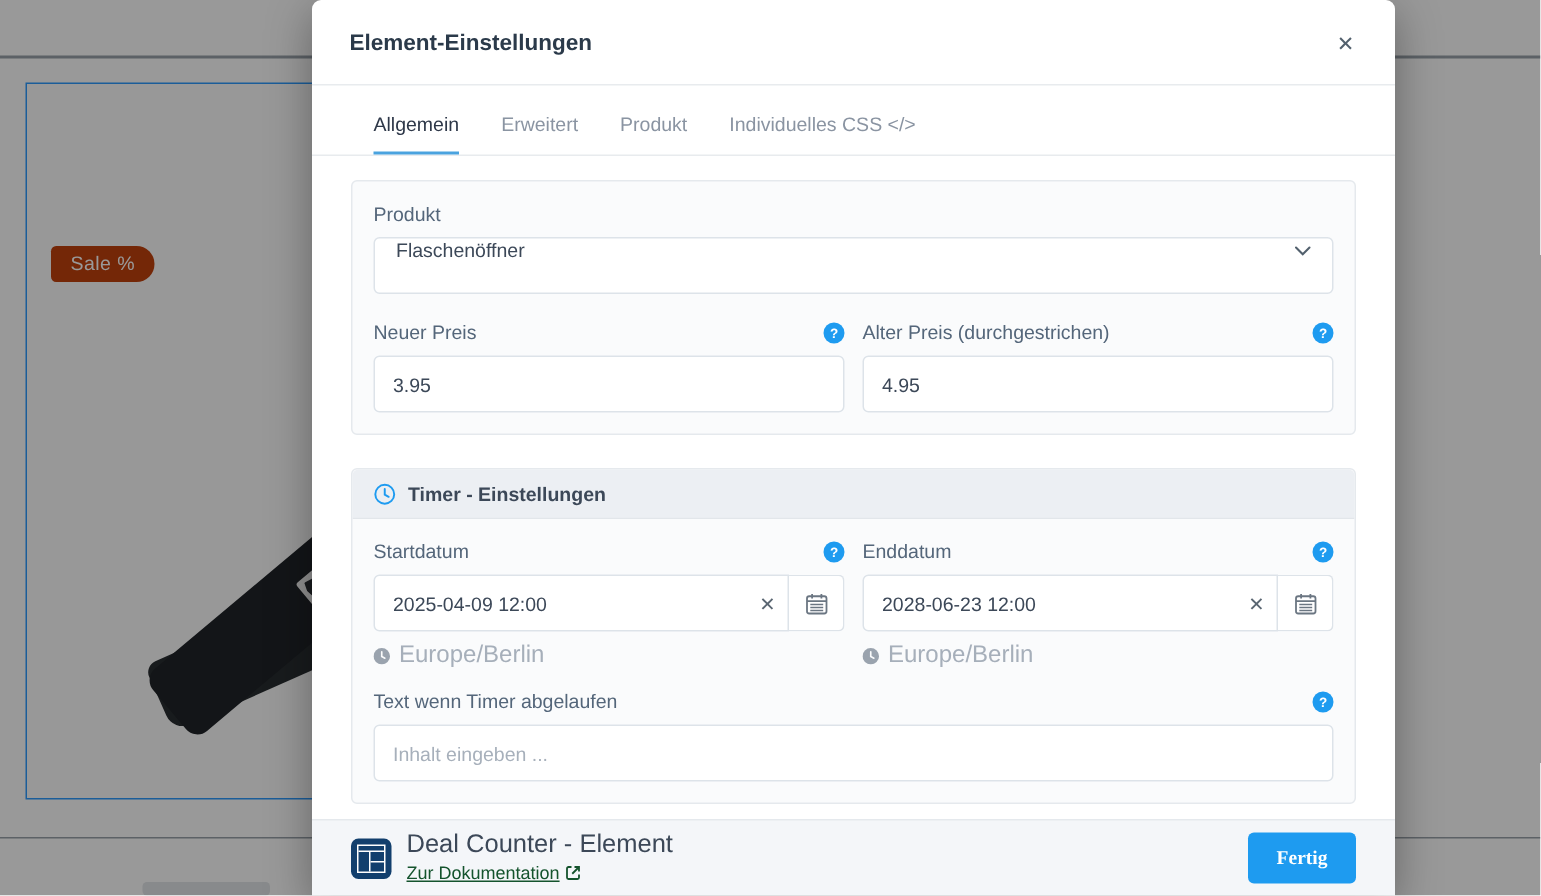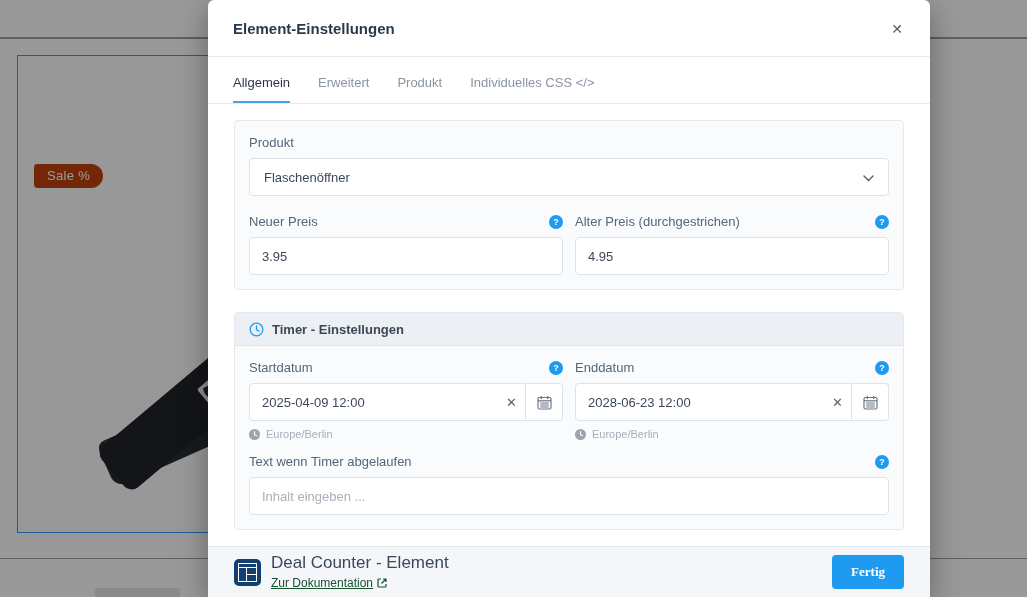--- a/index.html
+++ b/index.html
@@ -28,47 +28,47 @@
   .overlay { position:absolute; inset:0; background:rgba(0,0,0,.40); }
 
   
   .modal { position:absolute; left:208px; top:0; width:722px; height:597px; background:#fff; border-radius:6px 6px 0 0; box-shadow:0 8px 30px rgba(0,0,0,.35); display:flex; flex-direction:column; }
   .modal-header { position:relative; height:57px; flex:0 0 auto; border-bottom:1px solid #e8ebee; display:flex; align-items:center; padding:0 25px; }
   .modal-title { font-size:15px; font-weight:bold; color:#2b3a4a; }
   .modal-close { position:absolute; right:22px; top:18px; width:22px; height:22px; border:none; background:none; color:#52606d; font-size:14px; cursor:pointer; line-height:22px; }
 
   .tabbar { flex:0 0 auto; padding:18px 25px 0; border-bottom:1px solid #e8ebee; display:flex; }
   .tab { font-size:13px; color:#8a94a2; padding:0 0 11px; margin-right:28px; cursor:pointer; border-bottom:2px solid transparent; }
-  .tab.active { color:#2d3748; border-bottom-color:#4aa3df; }
+  .tab.active { color:#2d3748; border-bottom-color:#4aa3df;margin-left:16px; }
 
   .modal-body { flex:1 1 auto; padding:16px 26px 0; overflow:hidden; }
   .panel { border:1px solid #e5e9ed; border-radius:4px; background:#fafbfc; }
   .panel-pad { padding:14px; }
   .panel + .panel { margin-top:22px; }
 
   .field-label-row { display:flex; align-items:center; justify-content:space-between; margin-bottom:8px; }
   .field-label { font-size:13px; color:#54667a; }
   .help-icon { width:14px; height:14px; border-radius:50%; background:#1e9bf0; color:#fff; font-size:9px; font-weight:bold; display:flex; align-items:center; justify-content:center; cursor:pointer; }
 
-  .select { height:38px; background:#fff; border:1px solid #dde3e9; border-radius:4px; display:flex; align-items:center; justify-content:space-between; padding:0 14px; font-size:13px; color:#3c4858; cursor:pointer; margin-bottom:18px; }
+  .select { height:38px; background:#fff; border:1px solid #dde3e9; border-radius:4px; display:flex; justify-content:space-between; padding:0 14px; font-size:13px; color:#3c4858; cursor:pointer; margin-bottom:18px; }
   .chev { color:#52606d; }
 
   .two-col { display:grid; grid-template-columns:1fr 1fr; column-gap:12px; }
   .text-input { width:100%; height:38px; border:1px solid #dde3e9; border-radius:4px; background:#fff; padding:0 12px; font-size:13px; color:#3c4858; font-family:"Liberation Sans", sans-serif; }
   .text-input::placeholder { color:#a7b0bb; }
 
   .section-head { height:33px; background:#eceff3; border-bottom:1px solid #e2e6ea; border-radius:4px 4px 0 0; display:flex; align-items:center; gap:8px; padding:14px 14px; }
   .section-title { font-size:13px; color:#3c4858; font-weight:bold; }
 
   .date-group { display:flex; }
   .date-box { position:relative; flex:1 1 auto; }
   .date-box .text-input { border-radius:4px 0 0 4px; padding-right:30px; }
   .clear-btn { position:absolute; right:9px; top:0; height:38px; border:none; background:none; color:#5a6672; font-size:13px; cursor:pointer; }
   .cal-btn { flex:0 0 37px; height:38px; border:1px solid #dde3e9; border-left:none; border-radius:0 4px 4px 0; background:#fff; display:flex; align-items:center; justify-content:center; cursor:pointer; color:#6b7682; }
-  .tz-row { display:flex; align-items:center; gap:6px; margin:7px 0 14px; color:#a6afba; font-size:11px; }
+  .tz-row { display:flex; align-items:center; gap:6px; margin:7px 0 14px; color:#a6afba; font-size:16px; }
   .tz-clock { color:#9aa3ae; display:flex; }
 
   
   .modal-footer { flex:0 0 auto; height:51px; background:#f4f6f9; border-top:1px solid #e5e9ed; display:flex; align-items:center; justify-content:space-between; padding:0 26px; }
   .footer-left { display:flex; align-items:center; gap:10px; }
   .fi { width:27px; height:27px; background:#123f6d; border-radius:5px; padding:4px; }
   .fi-in { width:100%; height:100%; border:1.5px solid #fff; display:flex; flex-direction:column; }
   .fi-top { height:4px; border-bottom:1.5px solid #fff; }
   .fi-bot { flex:1; display:flex; }
   .fi-l { flex:0 0 45%; border-right:1.5px solid #fff; }

